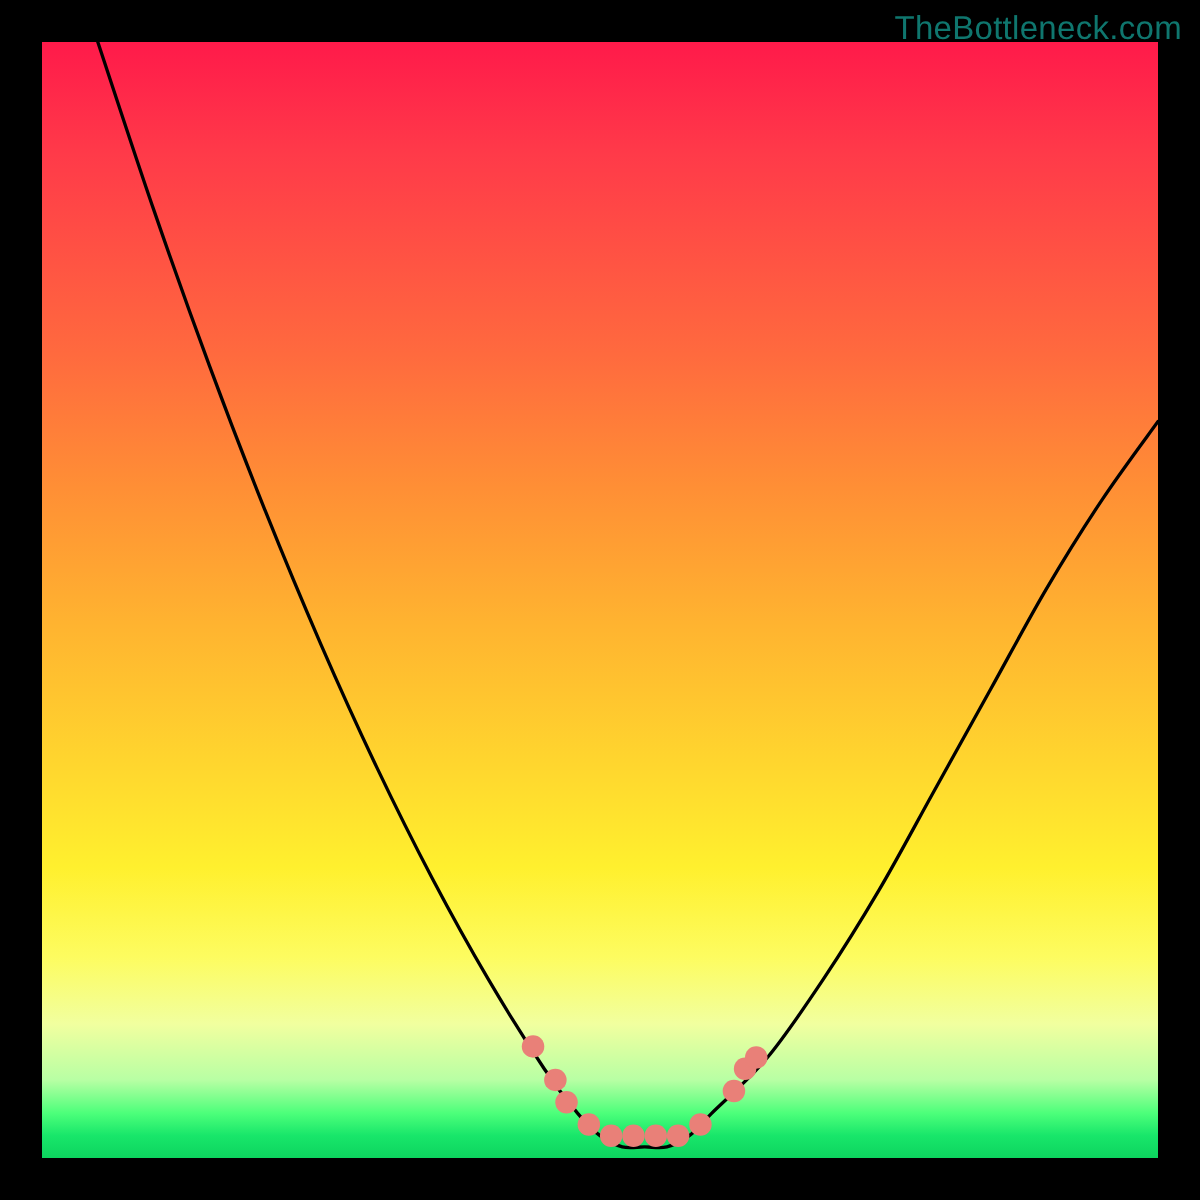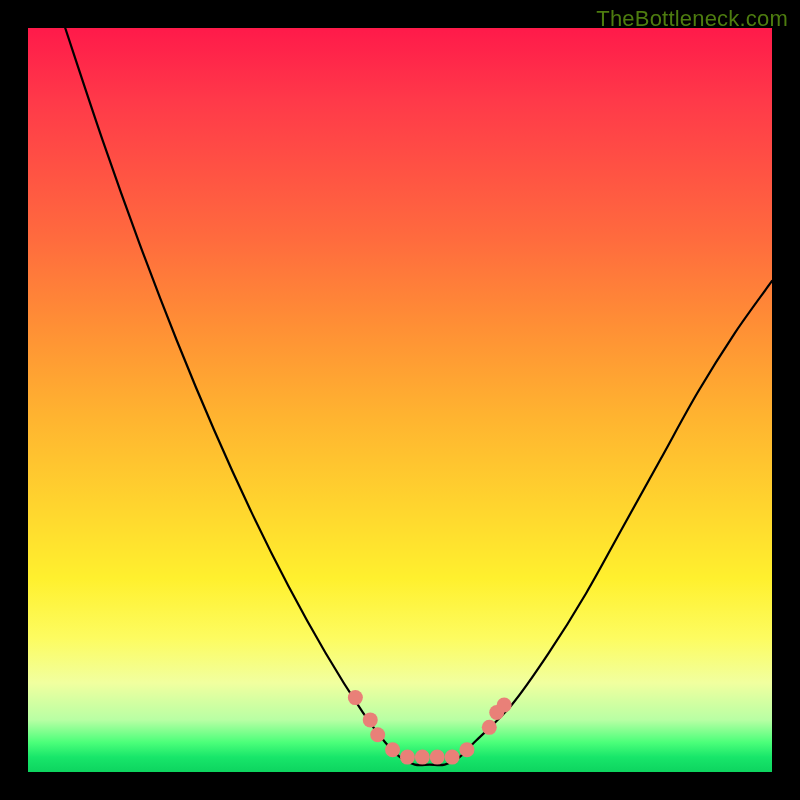--- a/index.html
+++ b/index.html
@@ -38,21 +38,21 @@
       #b8ffa4 93%,
       #4cff7a 96%,
       #18e66a 98%,
       #0dd45f 100%
     );
   }
   .watermark {
     position: absolute;
     top: 6px;
     right: 12px;
-    color: #4d7c0f;
+    color: #0f766e;
     font-size: 22px;
     font-weight: 500;
     letter-spacing: 0.2px;
     user-select: none;
   }
   svg.curve-layer {
     position: absolute;
     left: 0;
     top: 0;
     width: 744px;

